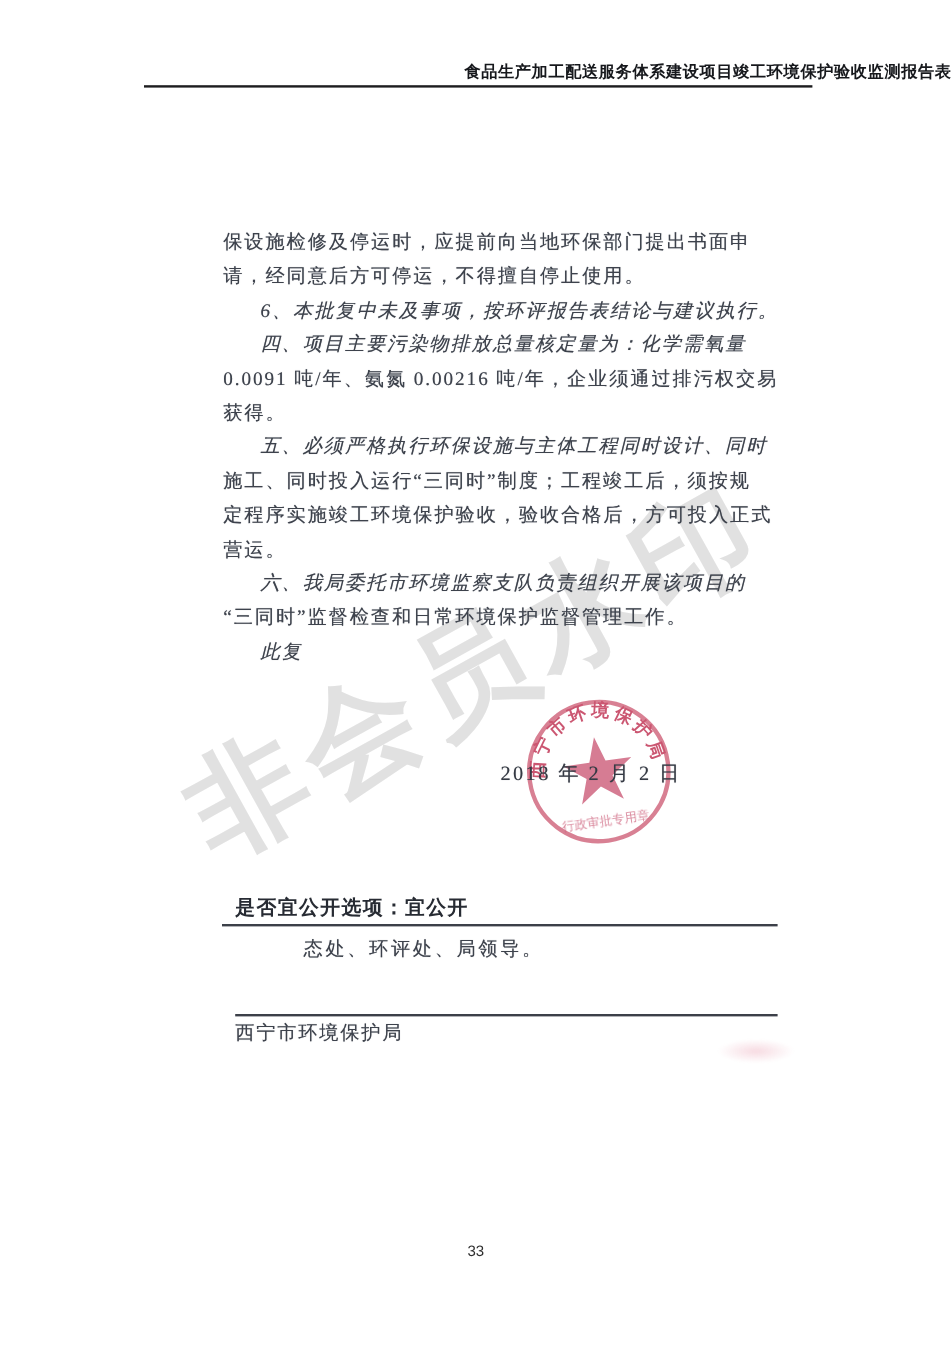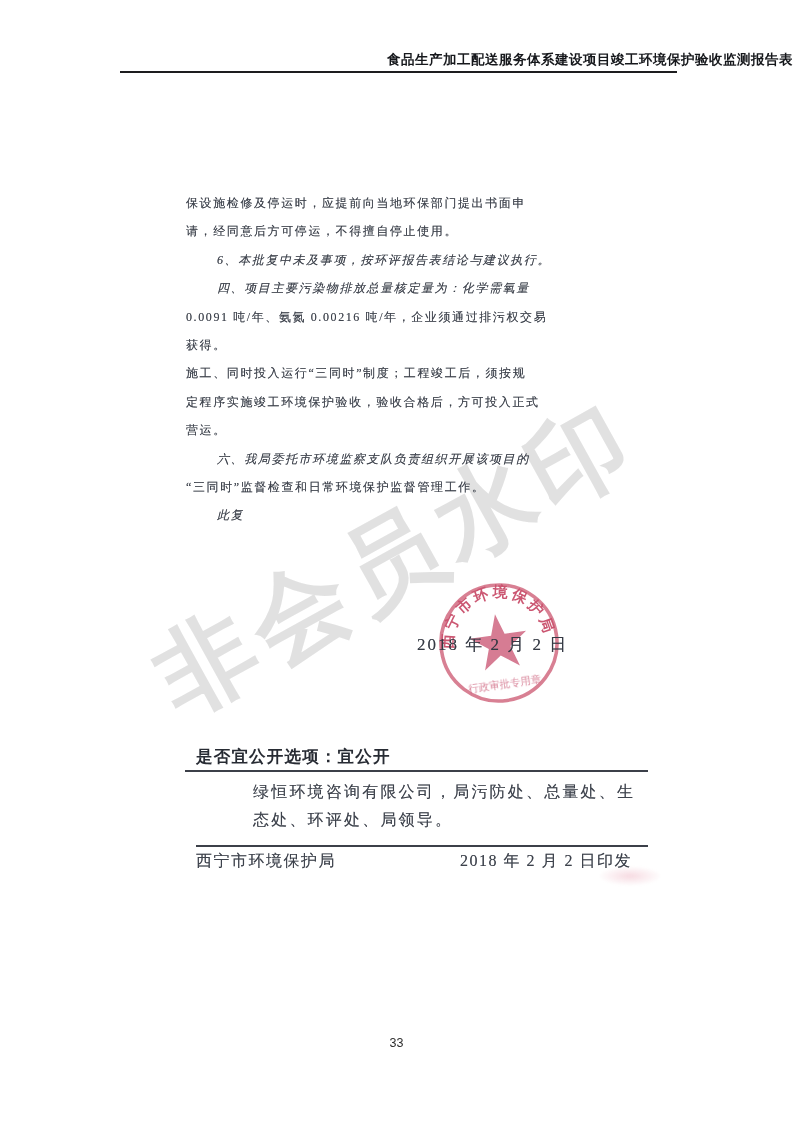--- a/index.html
+++ b/index.html
@@ -12,21 +12,21 @@
     position:absolute; top:51px; left:0; width:100%; text-align:right;
     font-size:13.5px; font-weight:bold; color:#16181c; letter-spacing:0.5px;
     font-family:"Liberation Sans","DejaVu Sans",sans-serif; z-index:2;
   }
   .title-rule {
     position:absolute; top:71px; left:120px; width:557px; height:2px;
     background:#1d1d1f; z-index:2;
   }
   .body-text {
     position:absolute; top:189px; left:186px; width:442px;
-    font-size:12px; line-height:28.4px; letter-spacing:1.6px; z-index:2;
+    font-size:16px; line-height:28.4px; letter-spacing:1.6px; z-index:2;
     text-shadow:0 0 0.6px rgba(61,66,76,.55);
   }
   .body-text .line { white-space:nowrap; }
   .body-text .indent { text-indent:31px;font-style:italic; }
   .watermark {
     position:absolute; top:498px; left:128px; width:536px; height:124px;
     display:flex; align-items:center; justify-content:center;
     transform:rotate(-29deg); font-size:98px; font-weight:bold;
     color:#d0d0d0; opacity:0.62; letter-spacing:8px; white-space:nowrap;
     z-index:1; font-family:"Liberation Sans","DejaVu Sans",sans-serif;
@@ -87,20 +87,21 @@
 
   <div class="watermark">非会员水印</div>
 
   <div class="body-text">
     <div class="line">保设施检修及停运时，应提前向当地环保部门提出书面申</div>
     <div class="line">请，经同意后方可停运，不得擅自停止使用。</div>
     <div class="line indent">6、本批复中未及事项，按环评报告表结论与建议执行。</div>
     <div class="line indent">四、项目主要污染物排放总量核定量为：化学需氧量</div>
     <div class="line">0.0091 吨/年、氨氮 0.00216 吨/年，企业须通过排污权交易</div>
     <div class="line">获得。</div>
+    <div class="line indent">五、必须严格执行环保设施与主体工程同时设计、同时</div>
     <div class="line">施工、同时投入运行“三同时”制度；工程竣工后，须按规</div>
     <div class="line">定程序实施竣工环境保护验收，验收合格后，方可投入正式</div>
     <div class="line">营运。</div>
     <div class="line indent">六、我局委托市环境监察支队负责组织开展该项目的</div>
     <div class="line">“三同时”监督检查和日常环境保护监督管理工作。</div>
     <div class="line indent">此复</div>
   </div>
 
   <div class="seal">
     <svg width="150" height="150" viewBox="0 0 150 150" xmlns="http://www.w3.org/2000/svg">
@@ -115,28 +116,26 @@
       <text x="75" y="120" text-anchor="middle" font-size="10.5" fill="#c8506e" opacity="0.78" style="filter:blur(0.5px)" font-family="Liberation Sans, DejaVu Sans, sans-serif">行政审批专用章</text>
     </svg>
   </div>
 
   <div class="seal-date">2018 年 2 月 2 日</div>
 
   <div class="footer-public">是否宜公开选项：宜公开</div>
   <div class="rule-1"></div>
 
   <div class="cc-block">
-    <div class="line cont">绿恒环境咨询有限公司，局污防处、总量处、生</div>
     <div class="line cont">态处、环评处、局领导。</div>
   </div>
 
   <div class="rule-2"></div>
 
   <div class="issuer-row">
     <span>西宁市环境保护局</span>
-    <span>2018 年 2 月 2 日印发</span>
   </div>
 
   <div class="smudge"></div>
 
   <div class="page-number">33</div>
 
 </div>
 
 </body></html>

